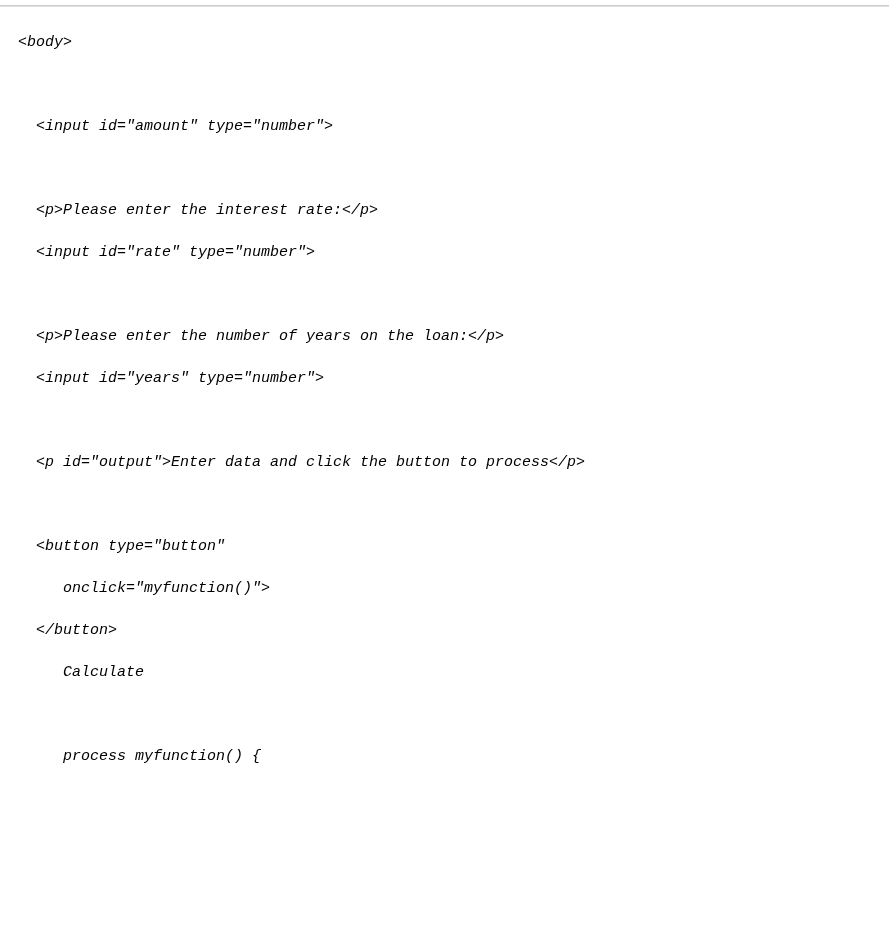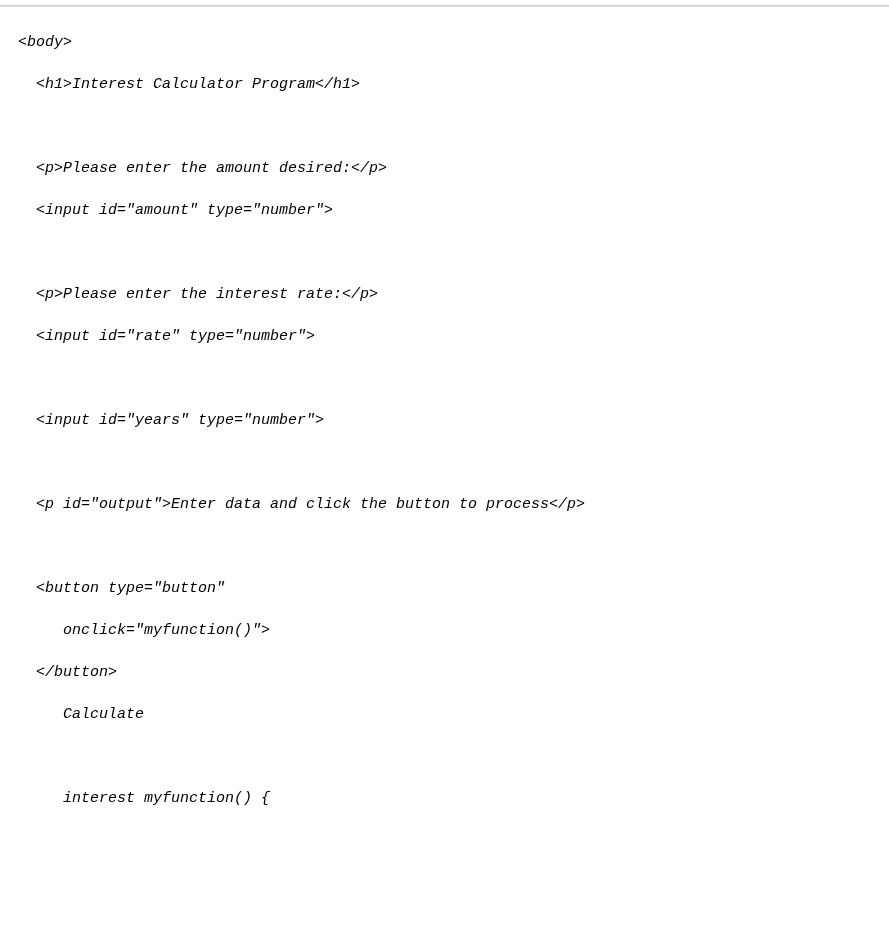--- a/index.html
+++ b/index.html
@@ -45,38 +45,37 @@
 <div class="menu-bar">
   
   
   
   
   
 </div>
 
 <div class="editor-area">
 <span class="code-line">  &lt;body&gt;</span>
-<span class="code-line">    &lt;h1&gt;Interest Calculator Program&lt;/h1&gt;</span>
 <span class="code-line"></span>
-<span class="code-line">    &lt;p&gt;Please enter the amount desired:&lt;/p&gt;</span>
 <span class="code-line">    &lt;input id="amount" type="number"&gt;</span>
 <span class="code-line"></span>
 <span class="code-line">    &lt;p&gt;Please enter the interest rate:&lt;/p&gt;</span>
 <span class="code-line">    &lt;input id="rate" type="number"&gt;</span>
 <span class="code-line"></span>
+<span class="code-line">    &lt;p&gt;Please enter the number of years on the loan:&lt;/p&gt;</span>
 <span class="code-line">    &lt;input id="years" type="number"&gt;</span>
 <span class="code-line"></span>
 <span class="code-line">    &lt;p id="output"&gt;Enter data and click the button to process&lt;/p&gt;</span>
 <span class="code-line"></span>
 <span class="code-line">    &lt;button type="button"</span>
 <span class="code-line">       onclick="myfunction()"&gt;</span>
 <span class="code-line">    &lt;/button&gt;</span>
 <span class="code-line">       Calculate</span>
 <span class="code-line"></span>
-<span class="code-line">       interest myfunction() {</span>
+<span class="code-line">       process myfunction() {</span>
 <span class="code-line"></span>
 
 
 
 
 
 
 
 
 

